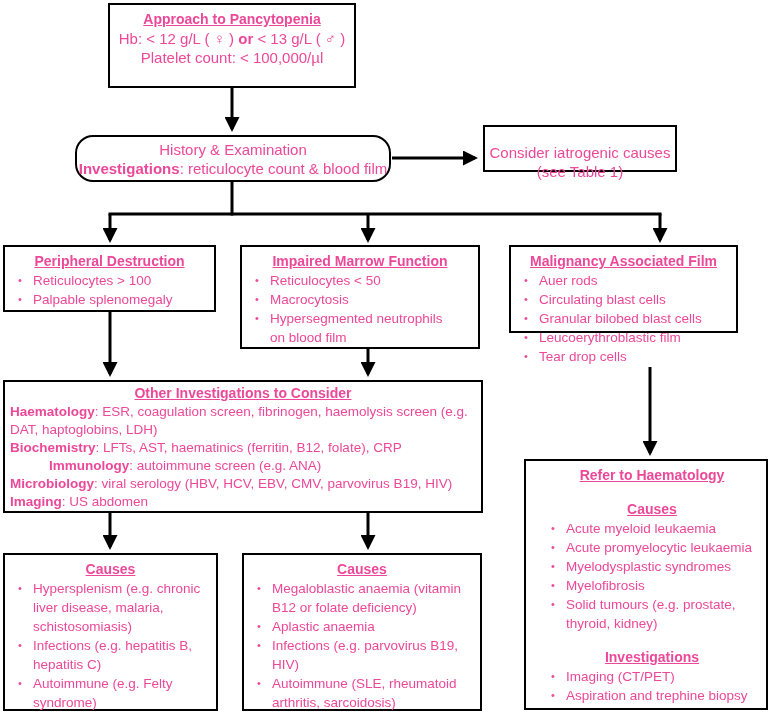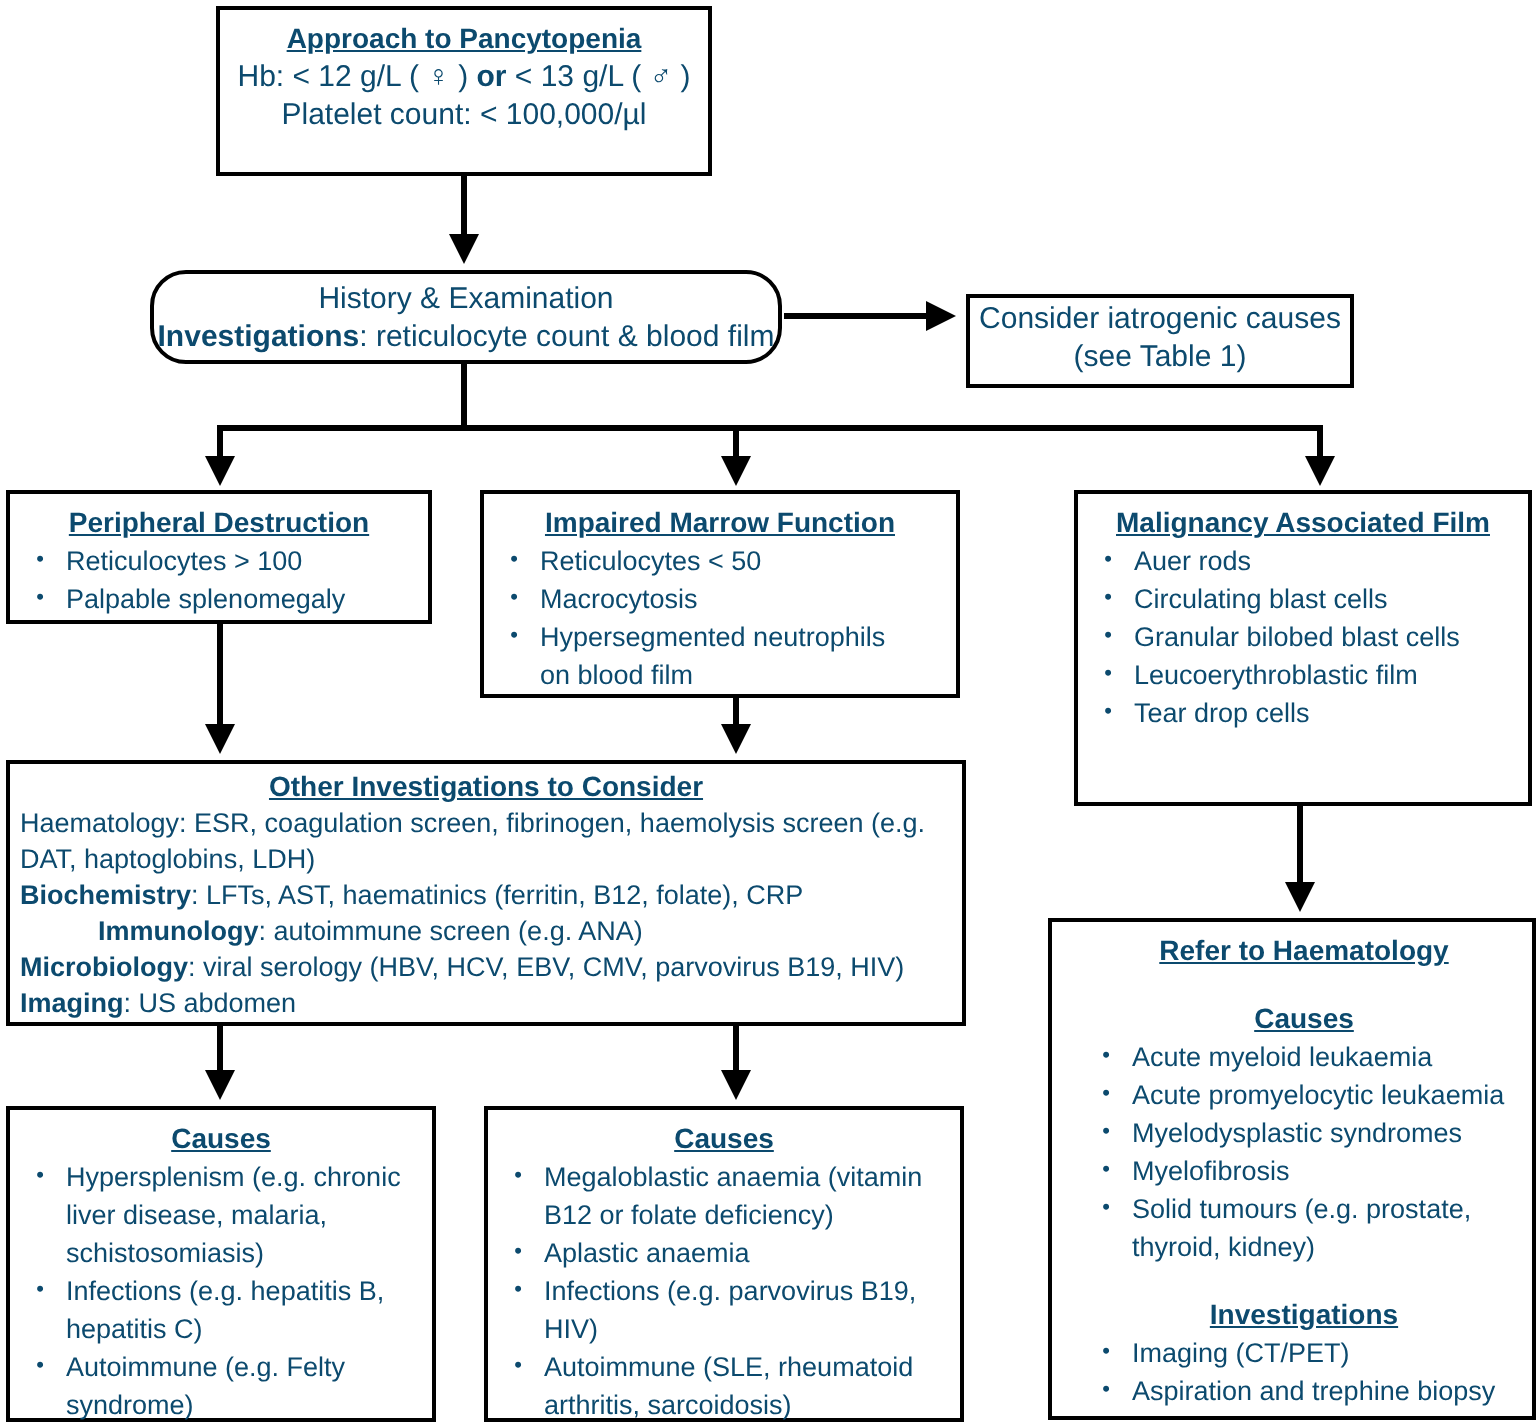--- a/index.html
+++ b/index.html
@@ -2,21 +2,21 @@
 <html><head>
 <meta charset="utf-8">
 <style>
   * { box-sizing: border-box; margin: 0; padding: 0; }
   html, body { background: #ffffff; }
   .canvas {
     position: relative;
     width: 770px;
     height: 714px;
     background: #ffffff;
-    color: #0c4a6e;
+    color: #ec4899;
     font-family: "Liberation Sans", "DejaVu Sans", sans-serif;
     overflow: hidden;
   }
   svg.connectors { position: absolute; left: 0; top: 0; }
   .box {
     position: absolute;
     border: 2px solid #000;
     background: #fff;
   }
   .box-title {
@@ -67,21 +67,21 @@
     <div class="box-title">Approach to Pancytopenia</div>
     <div class="cline"><span>Hb: &lt; 12 g/L ( ♀ ) </span><span style="font-weight: bold;">or</span><span> &lt; 13 g/L ( ♂ )</span></div>
     <div class="cline">Platelet count: &lt; 100,000/µl</div>
   </div>
 
   <div class="box" style="left:75px; top:135px; width:316px; height:47px; padding-top:3px;border-radius:18px;">
     <div class="cline">History &amp; Examination</div>
     <div class="cline"><span style="font-weight: bold;">Investigations</span><span>: reticulocyte count &amp; blood film</span></div>
   </div>
 
-  <div class="box" style="left:483px; top:147px; width:194px; height:47px; padding-top:1px;">
+  <div class="box" style="left:483px; top:125px; width:194px; height:47px; padding-top:16px;">
     <div class="cline">Consider iatrogenic causes</div>
     <div class="cline">(see Table 1)</div>
   </div>
 
   <div class="box pad-top" style="left:3px; top:245px; width:213px; height:67px;">
     <div class="box-title">Peripheral Destruction</div>
     <div class="bullets">
       <div class="bullet">
         <span class="dot">•</span>
         <span class="btxt">Reticulocytes &gt; 100</span>
@@ -104,21 +104,21 @@
         <span class="dot">•</span>
         <span class="btxt">Macrocytosis</span>
       </div>
       <div class="bullet">
         <span class="dot">•</span>
         <span class="btxt">Hypersegmented neutrophils on blood film</span>
       </div>
     </div>
   </div>
 
-  <div class="box pad-top" style="left:537px; top:245px; width:229px; height:158px;">
+  <div class="box pad-top" style="left:509px; top:245px; width:229px; height:88px;">
     <div class="box-title">Malignancy Associated Film</div>
     <div class="bullets">
       <div class="bullet">
         <span class="dot">•</span>
         <span class="btxt">Auer rods</span>
       </div>
       <div class="bullet">
         <span class="dot">•</span>
         <span class="btxt">Circulating blast cells</span>
       </div>
@@ -132,21 +132,21 @@
       </div>
       <div class="bullet">
         <span class="dot">•</span>
         <span class="btxt">Tear drop cells</span>
       </div>
     </div>
   </div>
 
   <div class="box" style="left:3px; top:380px; width:480px; height:133px;">
     <div class="box-title inv-title">Other Investigations to Consider</div>
-    <div class="inv-line"><span style="font-weight: normal;">Haematology</span><span>: ESR, coagulation screen, fibrinogen, haemolysis screen (e.g. DAT, haptoglobins, LDH)</span></div>
+    <div class="inv-line"><span style="font-weight: bold;">Haematology</span><span>: ESR, coagulation screen, fibrinogen, haemolysis screen (e.g. DAT, haptoglobins, LDH)</span></div>
     <div class="inv-line"><span style="font-weight: bold;">Biochemistry</span><span>: LFTs, AST, haematinics (ferritin, B12, folate), CRP</span></div>
     <div class="inv-line"><span style="font-weight: bold; margin-left: 39px;">Immunology</span><span>: autoimmune screen (e.g. ANA)</span></div>
     <div class="inv-line"><span style="font-weight: bold;">Microbiology</span><span>: viral serology (HBV, HCV, EBV, CMV, parvovirus B19, HIV)</span></div>
     <div class="inv-line"><span style="font-weight: bold;">Imaging</span><span>: US abdomen</span></div>
   </div>
 
   <div class="box pad-top" style="left:3px; top:553px; width:215px; height:158px;">
     <div class="box-title">Causes</div>
     <div class="bullets">
       <div class="bullet">

